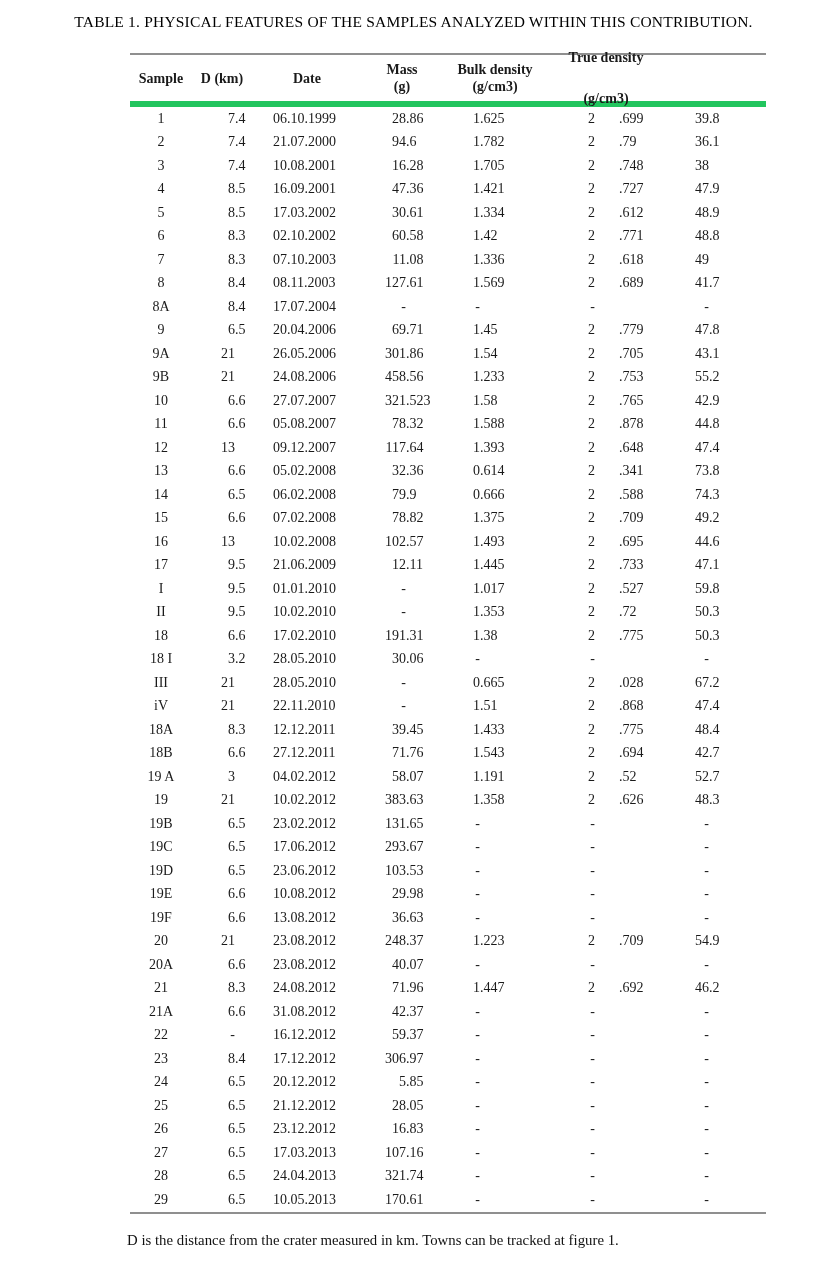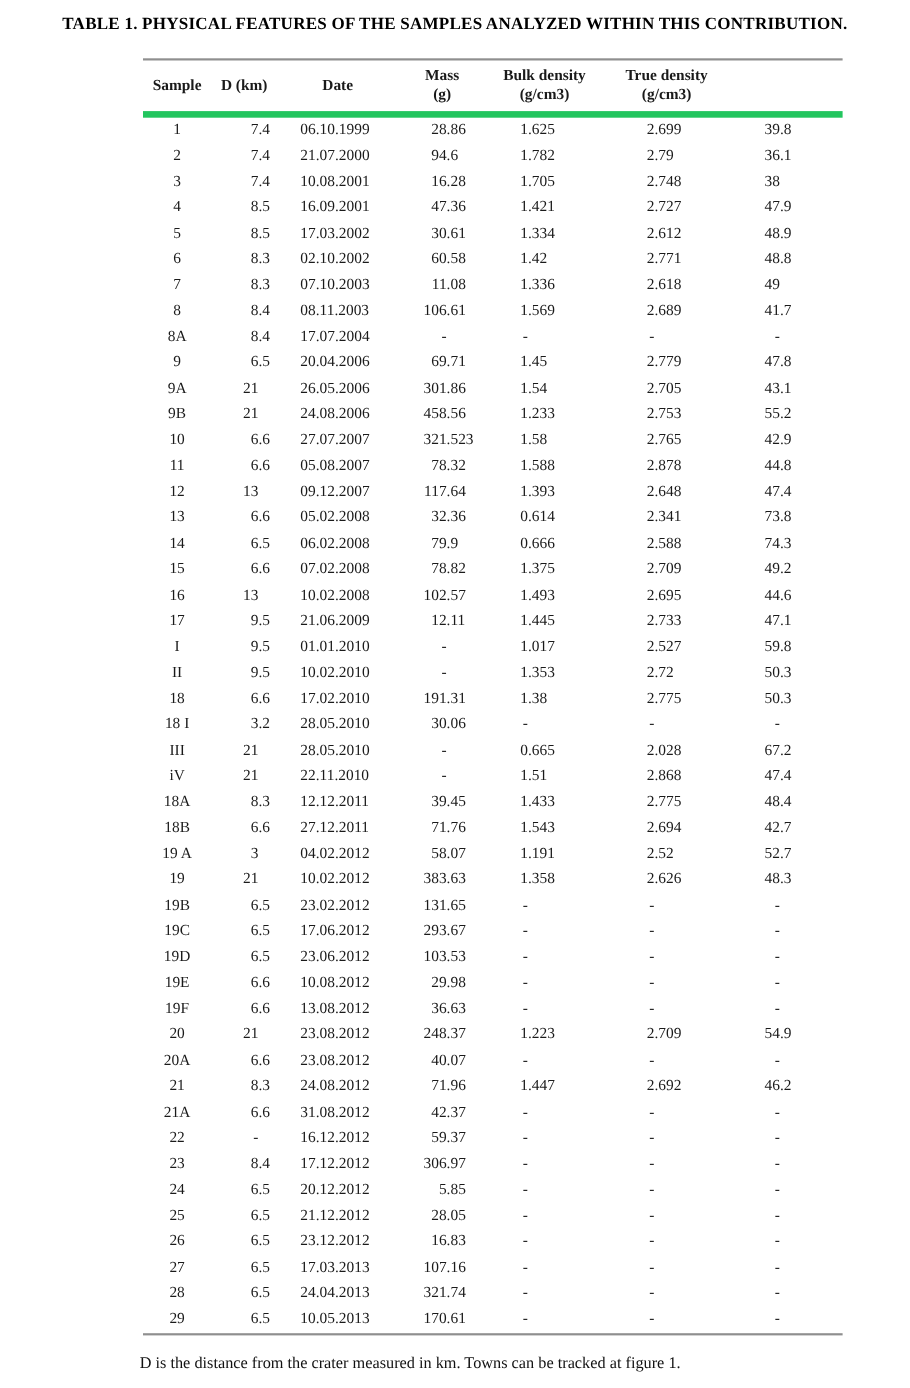--- a/index.html
+++ b/index.html
@@ -4,35 +4,35 @@
 <style>
   html,body{margin:0;padding:0;}
   body{
     width:827px;height:1262px;background:#ffffff;
     font-family:"Liberation Serif","DejaVu Serif",serif;
     color:#1a1a1a;
   }
   .page{position:relative;width:827px;height:1262px;background:#fff;overflow:hidden;}
   .title{
     position:absolute;top:13px;left:0;width:827px;
-    text-align:center;font-weight:bold;font-size:15.5px;
+    text-align:center;font-weight:normal;font-size:15.5px;
     letter-spacing:0.2px;color:#000;white-space:nowrap;
   }
   .tablewrap{position:absolute;left:130px;top:53px;width:636px;}
   .thead{
     display:flex;height:46px;
     border-top:2px solid #8f8f8f;border-bottom:6px solid #22c55e;
   }
   .th{
     display:flex;flex-direction:column;justify-content:center;align-items:center;
     font-weight:bold;font-size:14px;line-height:17px;text-align:center;
   }
   .th .sub:empty{display:none;}
   .c0{width:62px;} .c1{width:60px;align-items:center;} .c2{width:110px;text-align:right;} .c3{width:80px;}
-  .c4{width:106px;} .c5{width:116px;} .c6{width:102px;}
+  .c4{width:106px;} .c5{width:116px;gap:24px;} .c6{width:102px;}
   .tbody{width:636px;}
   .tr{display:flex;height:23.5px;align-items:center;font-size:14px;}
   .td{height:100%;display:flex;align-items:center;box-sizing:border-box;}
   .td.c0{justify-content:center;}
   .td.c2{padding-left:21px;}
   .td .ip{display:inline-block;text-align:right;white-space:pre;}
   .td .fp{display:inline-block;text-align:left;flex:1;white-space:pre;}
   .td.c1 .ip{width:43px;} .td.c3 .ip{width:44px;} .td.c4 .ip{width:38px;}
   .td.c5 .ip{width:47px;} .td.c6 .ip{width:45px;}
   .bottomrule{height:0;border-top:2px solid #8f8f8f;}
@@ -244,21 +244,21 @@
           </div>
         </div>
         <div class="tr">
           <div class="td c0">8</div>
           <div class="td c1">
             <span class="ip">8</span>
             <span class="fp">.4</span>
           </div>
           <div class="td c2">08.11.2003</div>
           <div class="td c3">
-            <span class="ip">106</span>
+            <span class="ip">127</span>
             <span class="fp">.61</span>
           </div>
           <div class="td c4">
             <span class="ip">1</span>
             <span class="fp">.569</span>
           </div>
           <div class="td c5">
             <span class="ip">2</span>
             <span class="fp">.689</span>
           </div>

